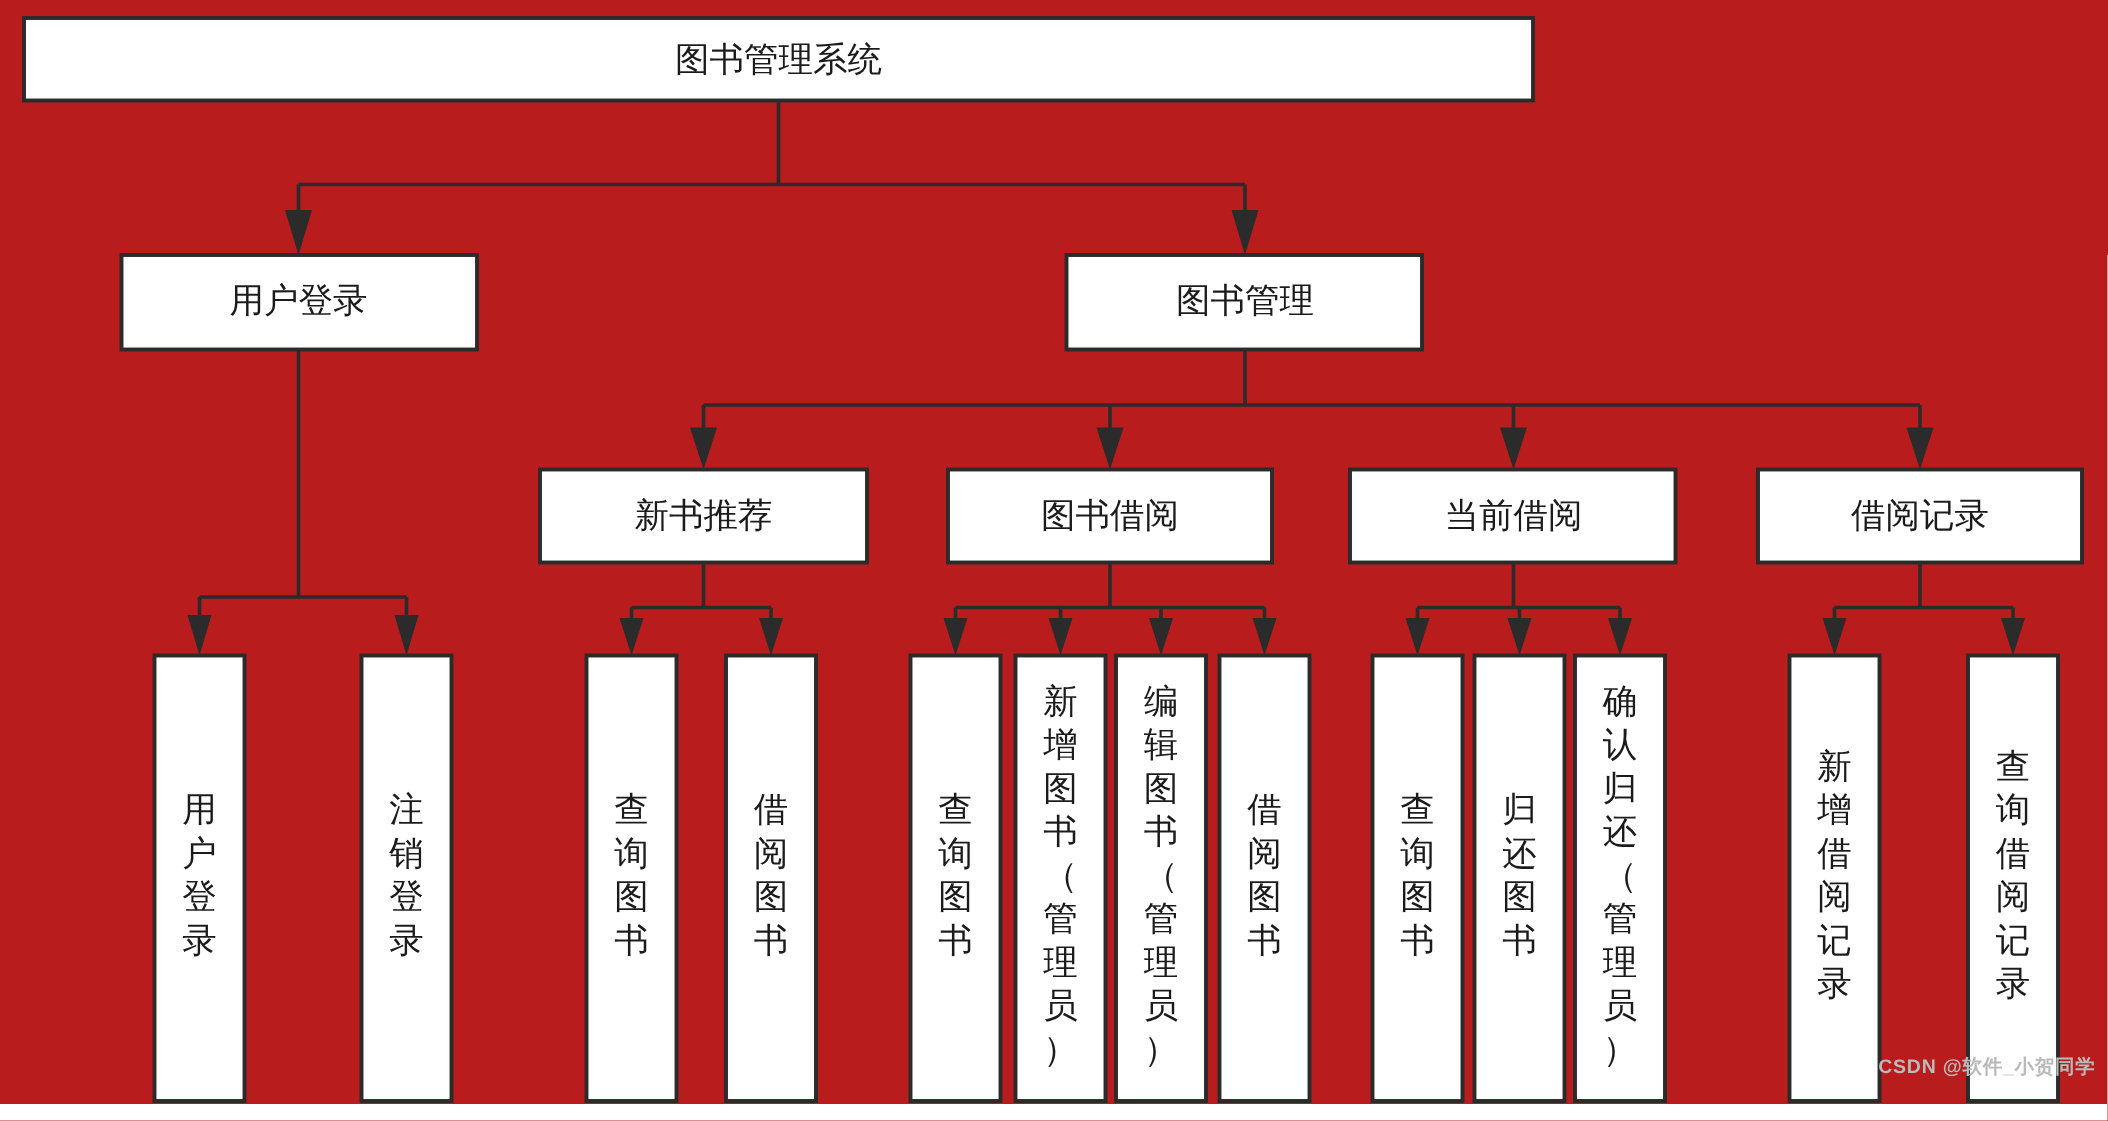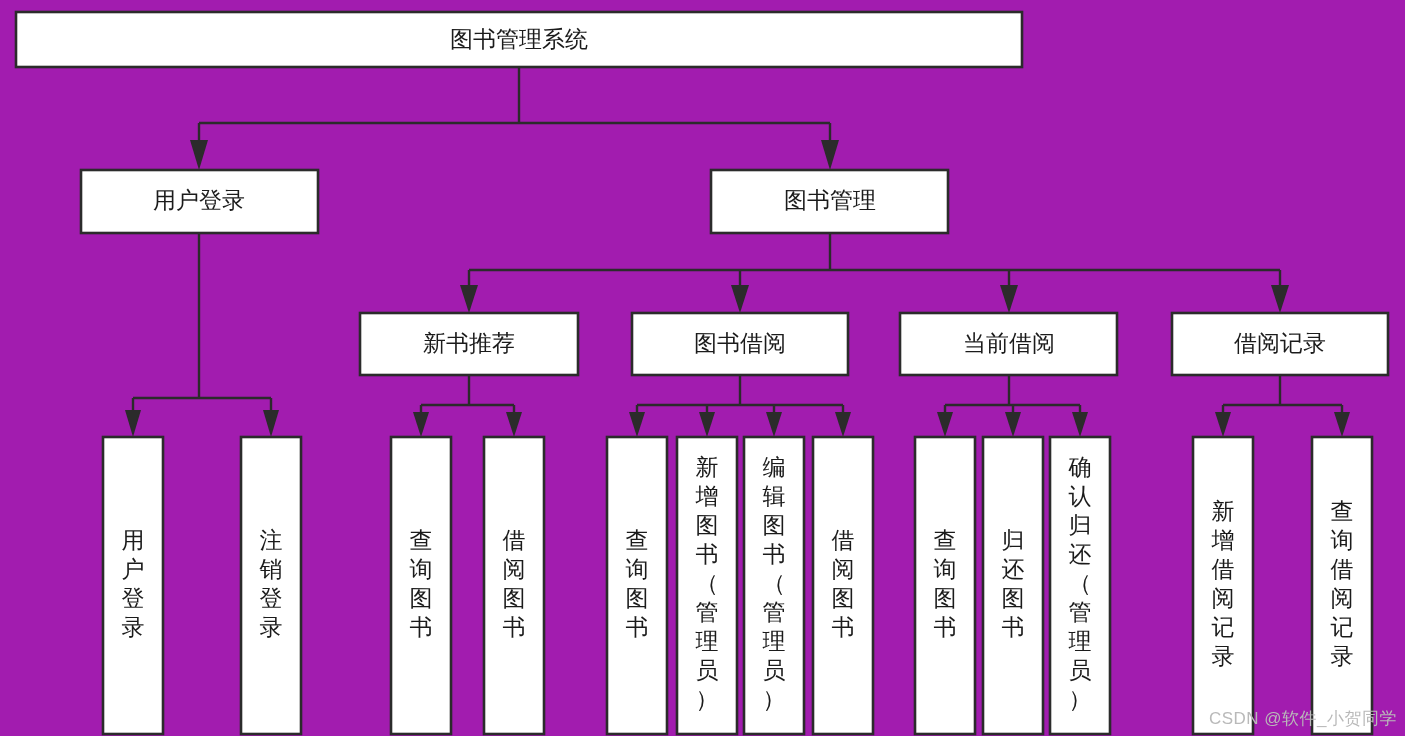--- a/index.html
+++ b/index.html
@@ -7,21 +7,21 @@
     padding: 0;
     background: #ffffff;
   }
   body {
     font-family: "Liberation Sans", "DejaVu Sans", sans-serif;
   }
   #diagram-root {
     position: relative;
     width: 1405px;
     height: 736px;
-    background: #a21caf;
+    background: #b91c1c;
     overflow: hidden;
   }
   svg.flow {
     position: absolute;
     left: 0;
     top: 0;
     width: 1405px;
     height: 747px;
     display: block;
   }
@@ -47,27 +47,28 @@
     text-anchor: middle;
     dominant-baseline: middle;
   }
   .node-label.vertical {
     font-size: 23px;
     text-anchor: middle;
   }
   .watermark {
     position: absolute;
     right: 8px;
-    bottom: 6px;
+    bottom: 16px;
     font-family: "Liberation Sans", "DejaVu Sans", sans-serif;
-    font-size: 17px;
+    font-size: 13px;
     color: #b9b9b9;
     letter-spacing: 0.5px;
     white-space: nowrap;
     user-select: none;
+    font-weight: bold;
   }
 </style>
 </head>
 <body>
 
 <div id="diagram-root">
 
   <svg class="flow" viewBox="0 0 1405 747" xmlns="http://www.w3.org/2000/svg">
 
     <g>

